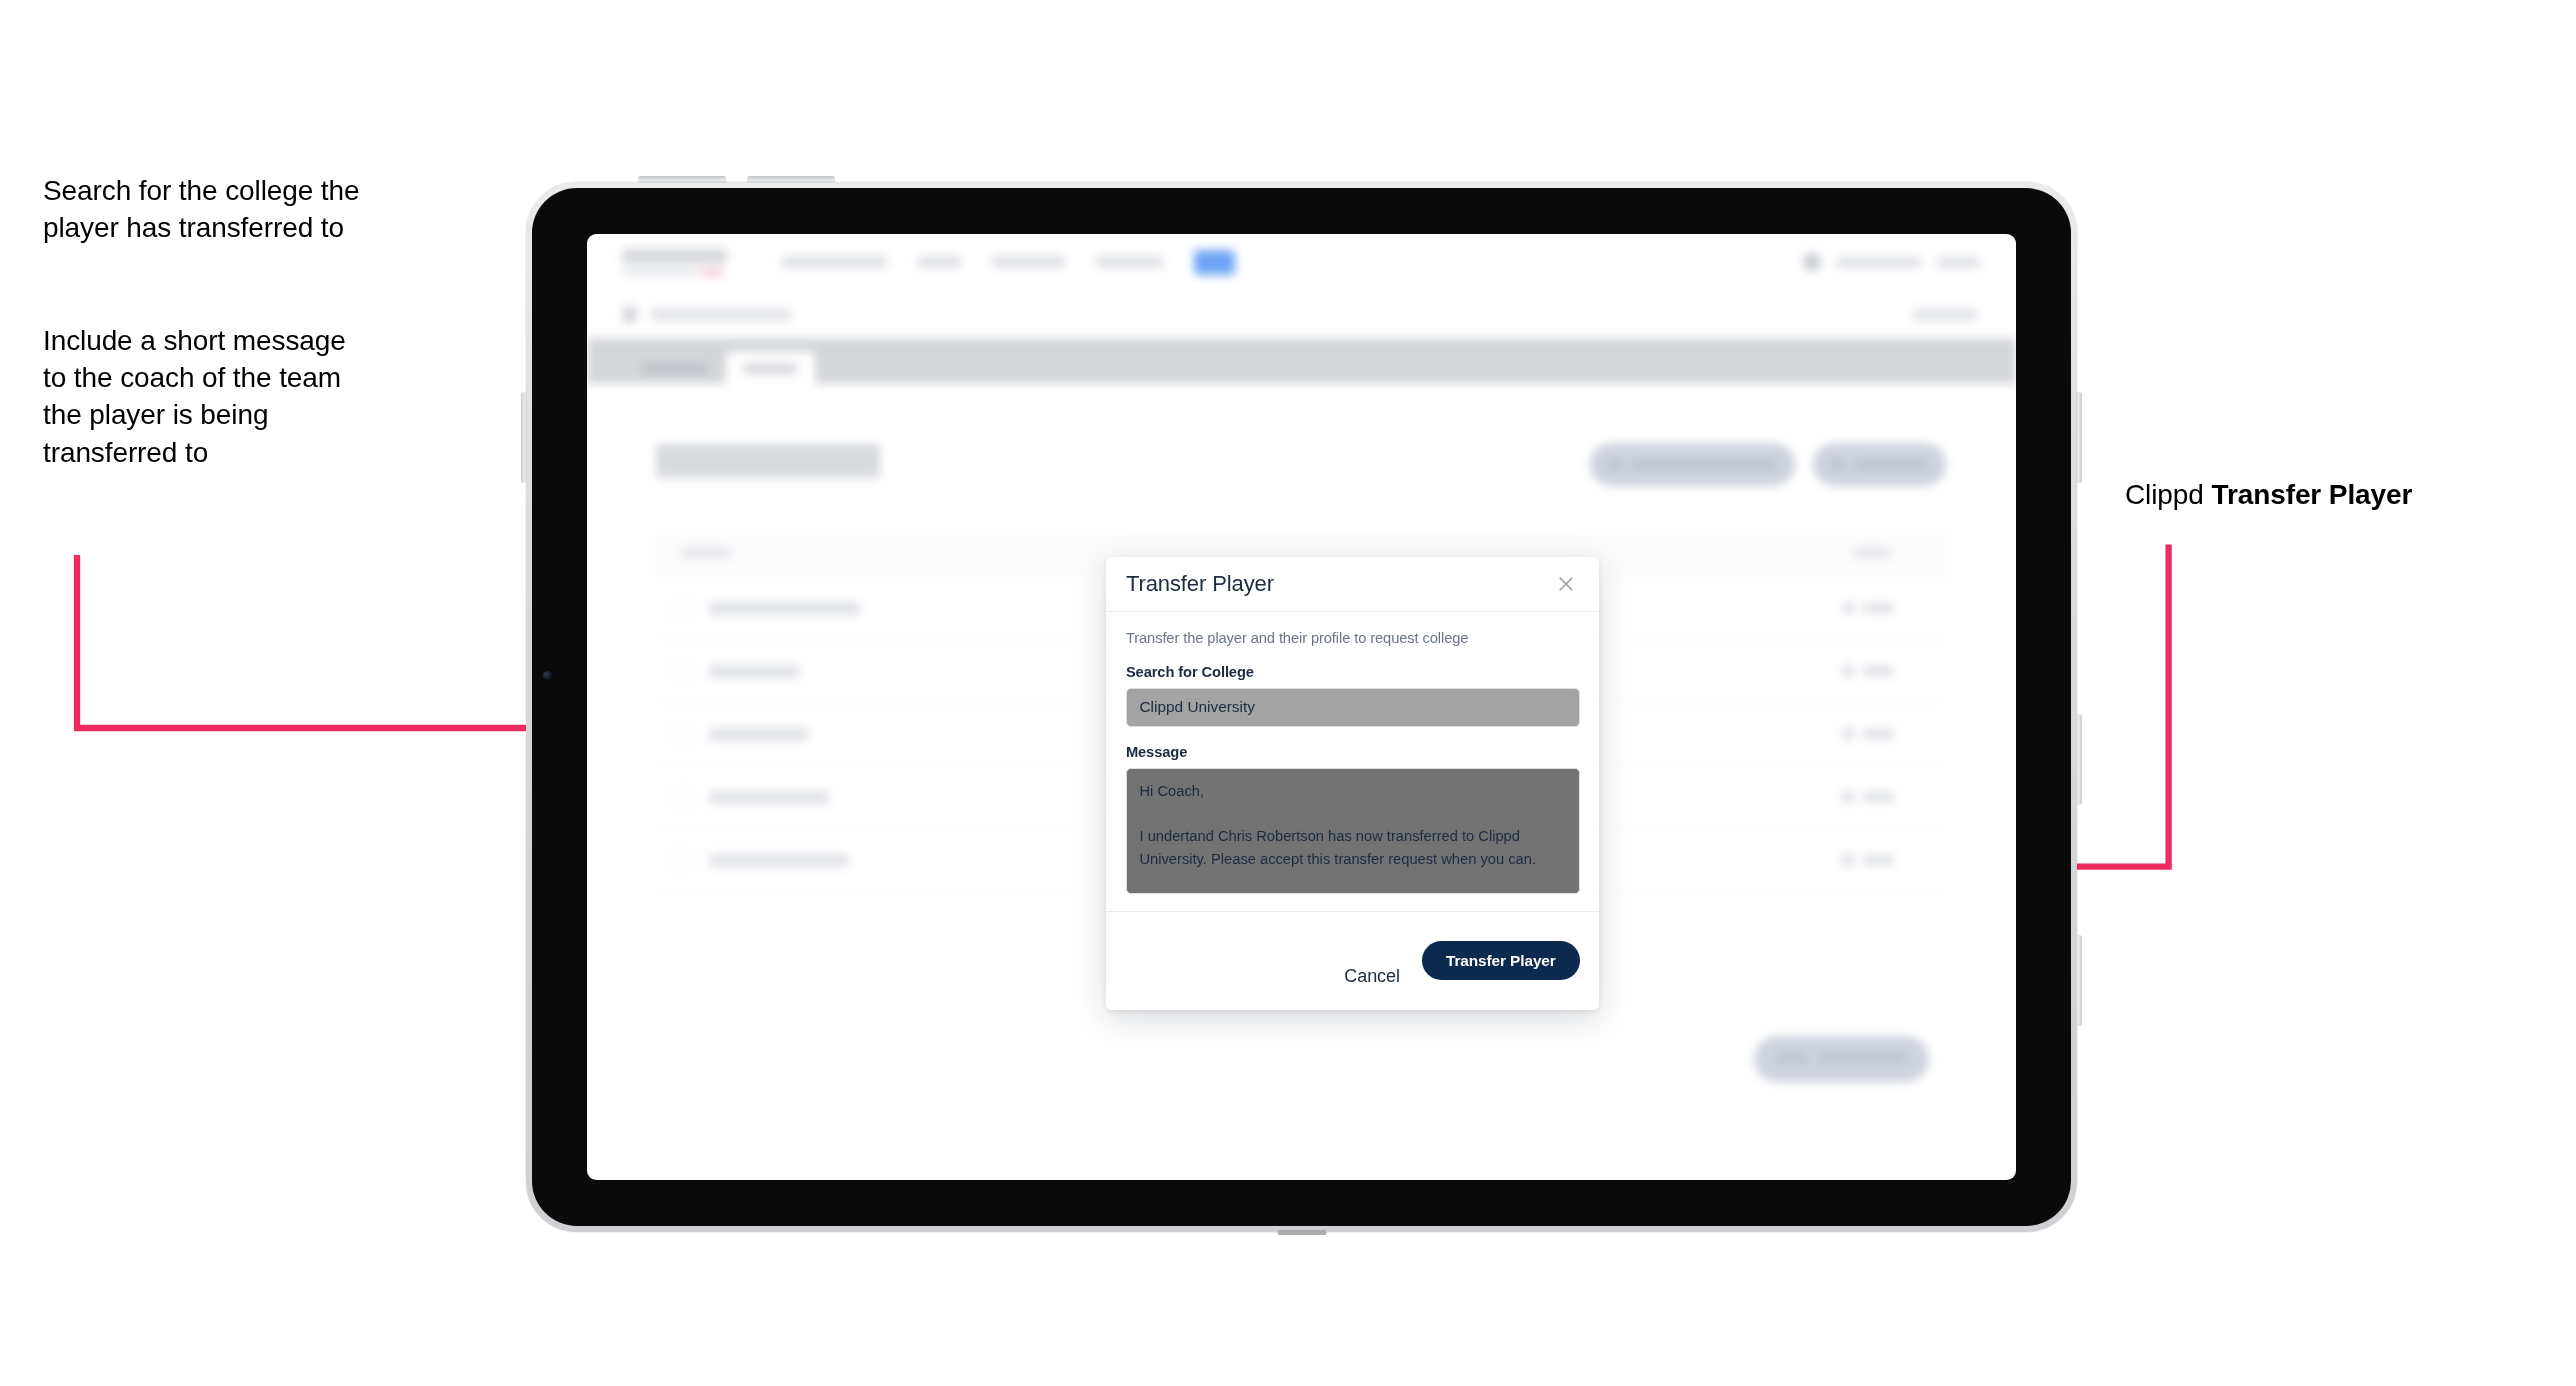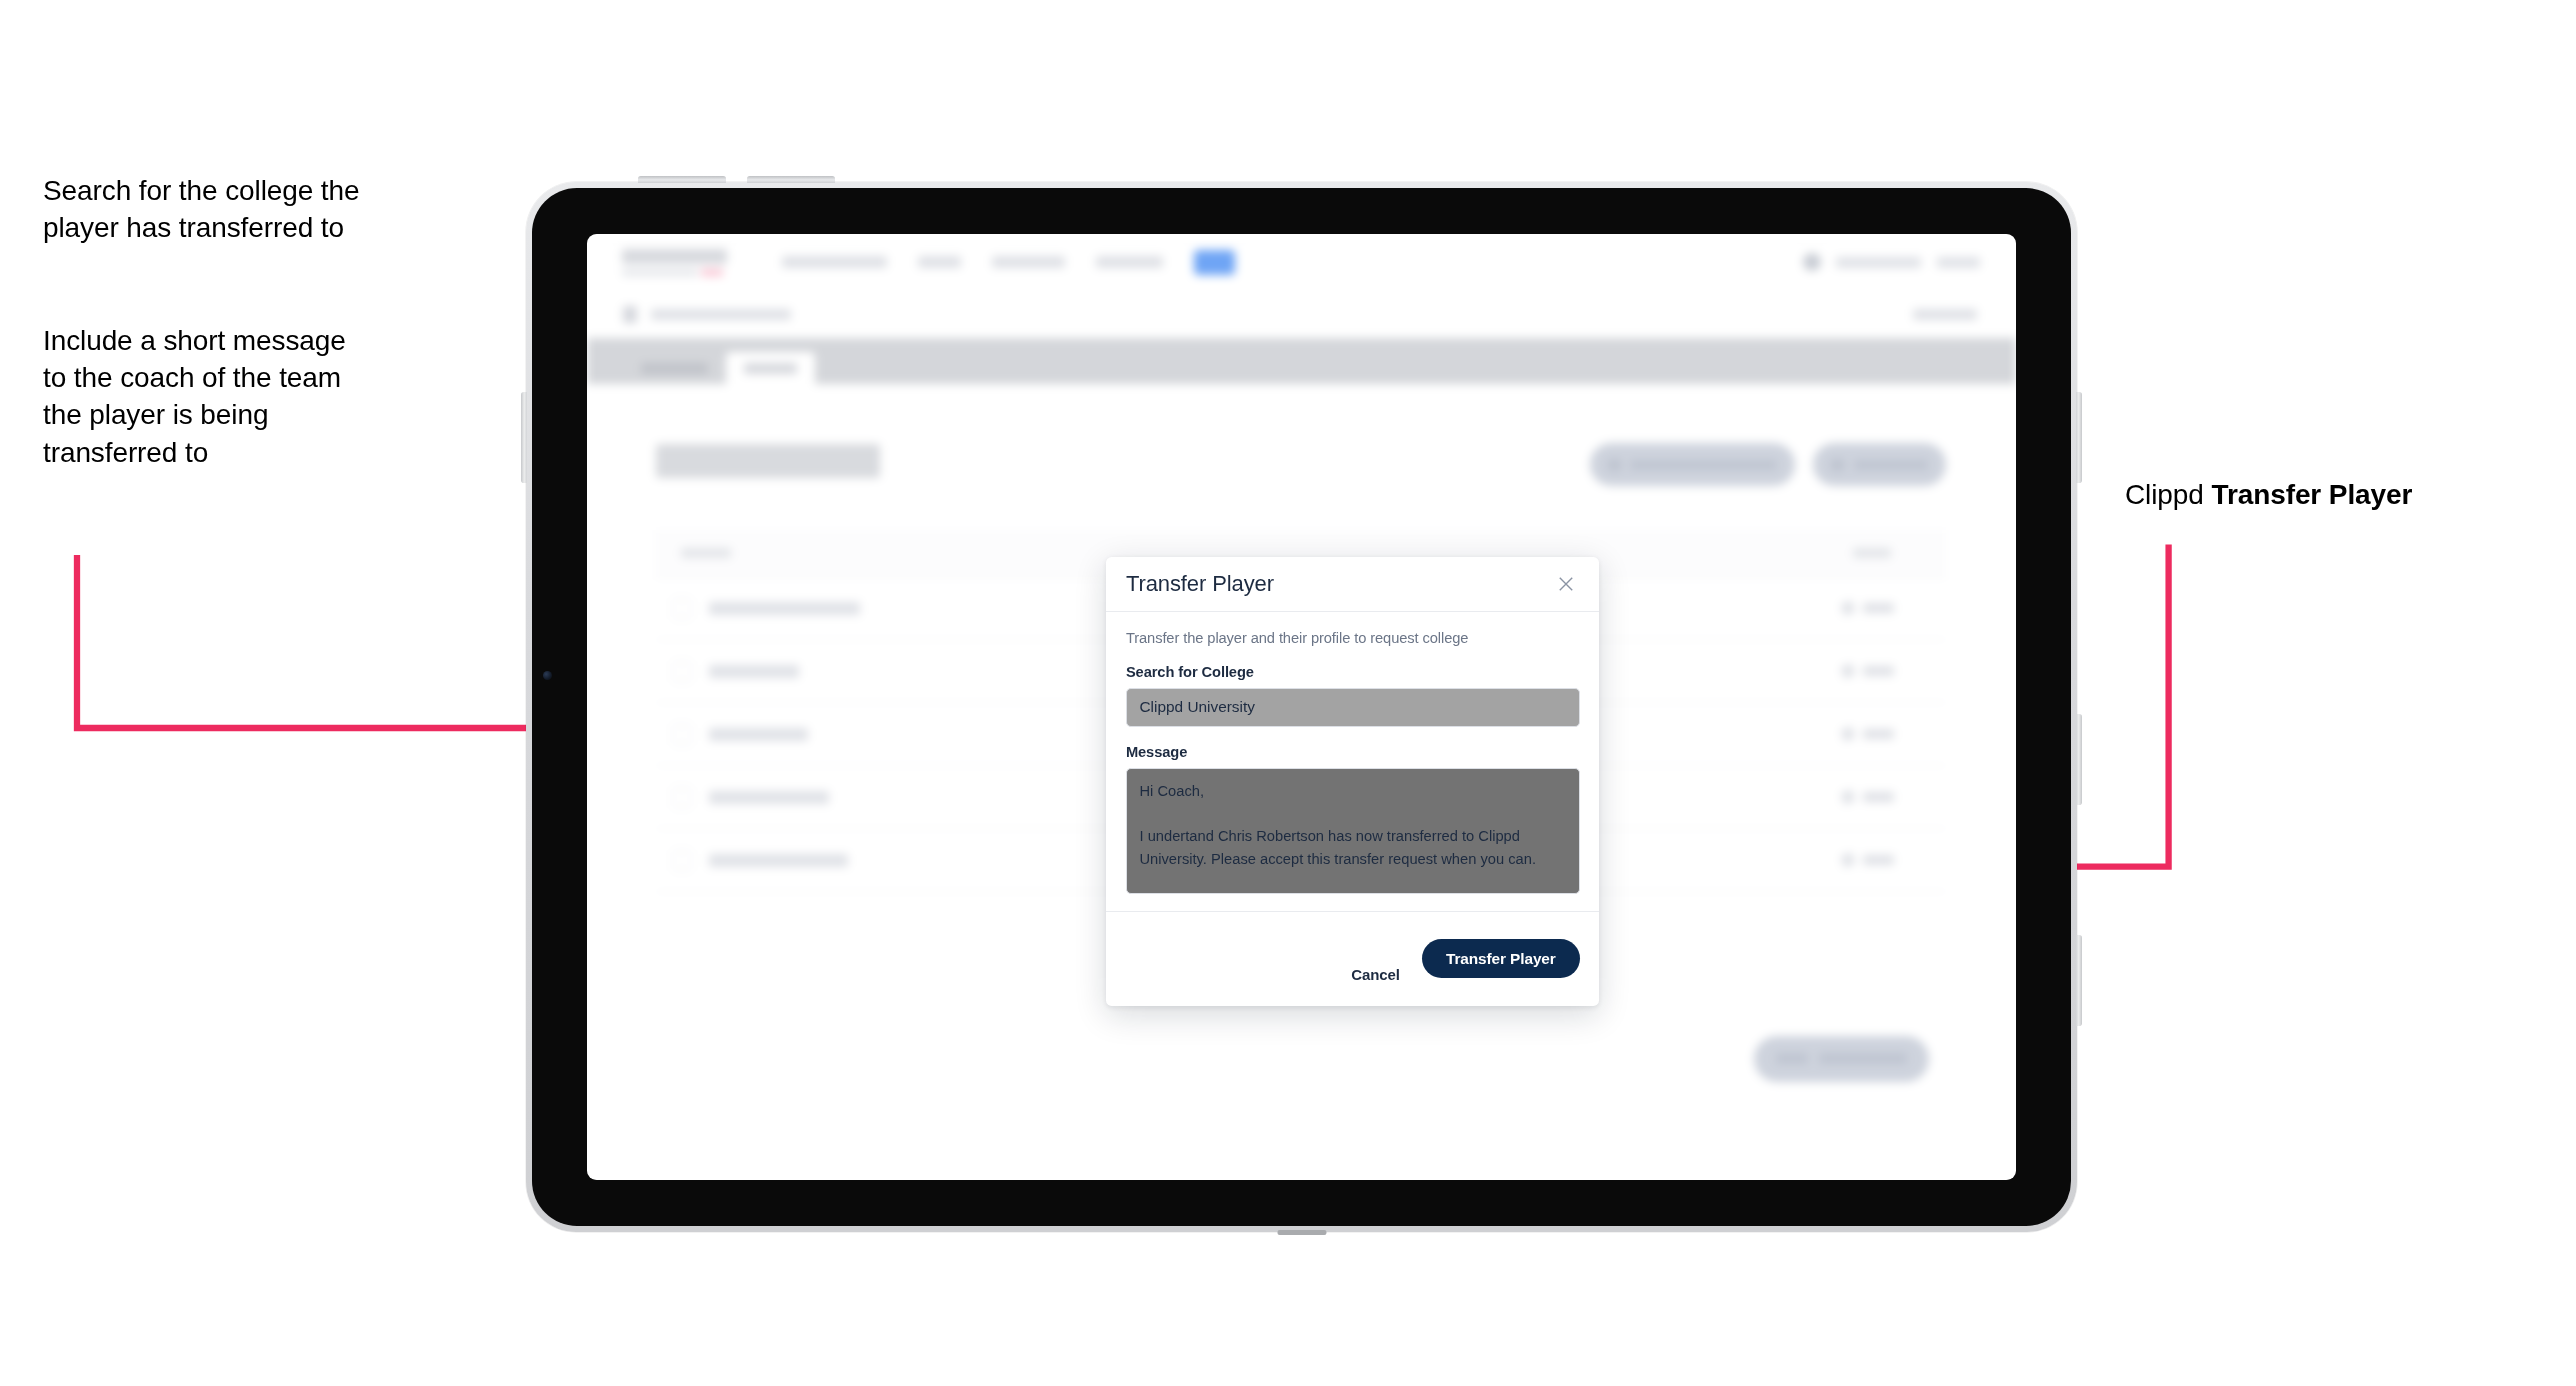--- a/index.html
+++ b/index.html
@@ -193,21 +193,21 @@
     padding:11.2px 12.6px;font-size:14.7px;color:#1d2b41;line-height:1.55;
     font-family:"Liberation Sans", sans-serif;background:#737373;outline:none;resize:none;
   }
   .modal-foot{
     border-top:0.7px solid #e9ebef;
     padding:15.4px 19.6px;display:flex;align-items:center;justify-content:flex-end;gap:18px;
   }
   .btn-cancel{
     background:none;border:none;cursor:pointer;
     font-family:"Liberation Sans", sans-serif;
-    font-size:15px;font-weight:700;color:#1d2b41;padding:7px 4.2px;letter-spacing:-0.1px;margin-top:32px;
+    font-size:18px;font-weight:400;color:#1d2b41;padding:7px 4.2px;letter-spacing:-0.1px;margin-top:32px;
   }
   .btn-primary{
     background:#0c2a4f;border:none;cursor:pointer;
     font-family:"Liberation Sans", sans-serif;
     font-size:15.4px;font-weight:700;color:#ffffff;
     padding:0 24px;height:39px;border-radius:19.6px;letter-spacing:-0.1px;
   }
 </style>
 </head>
 <body>

